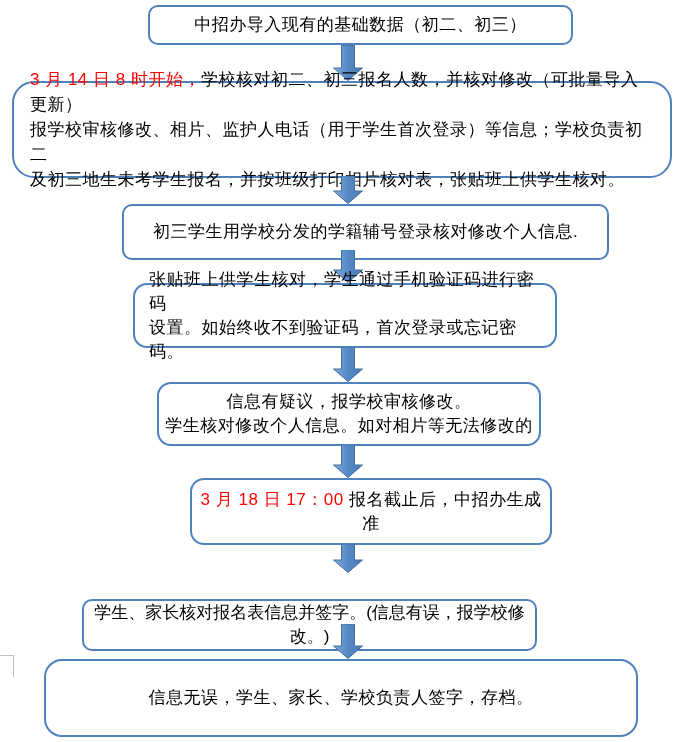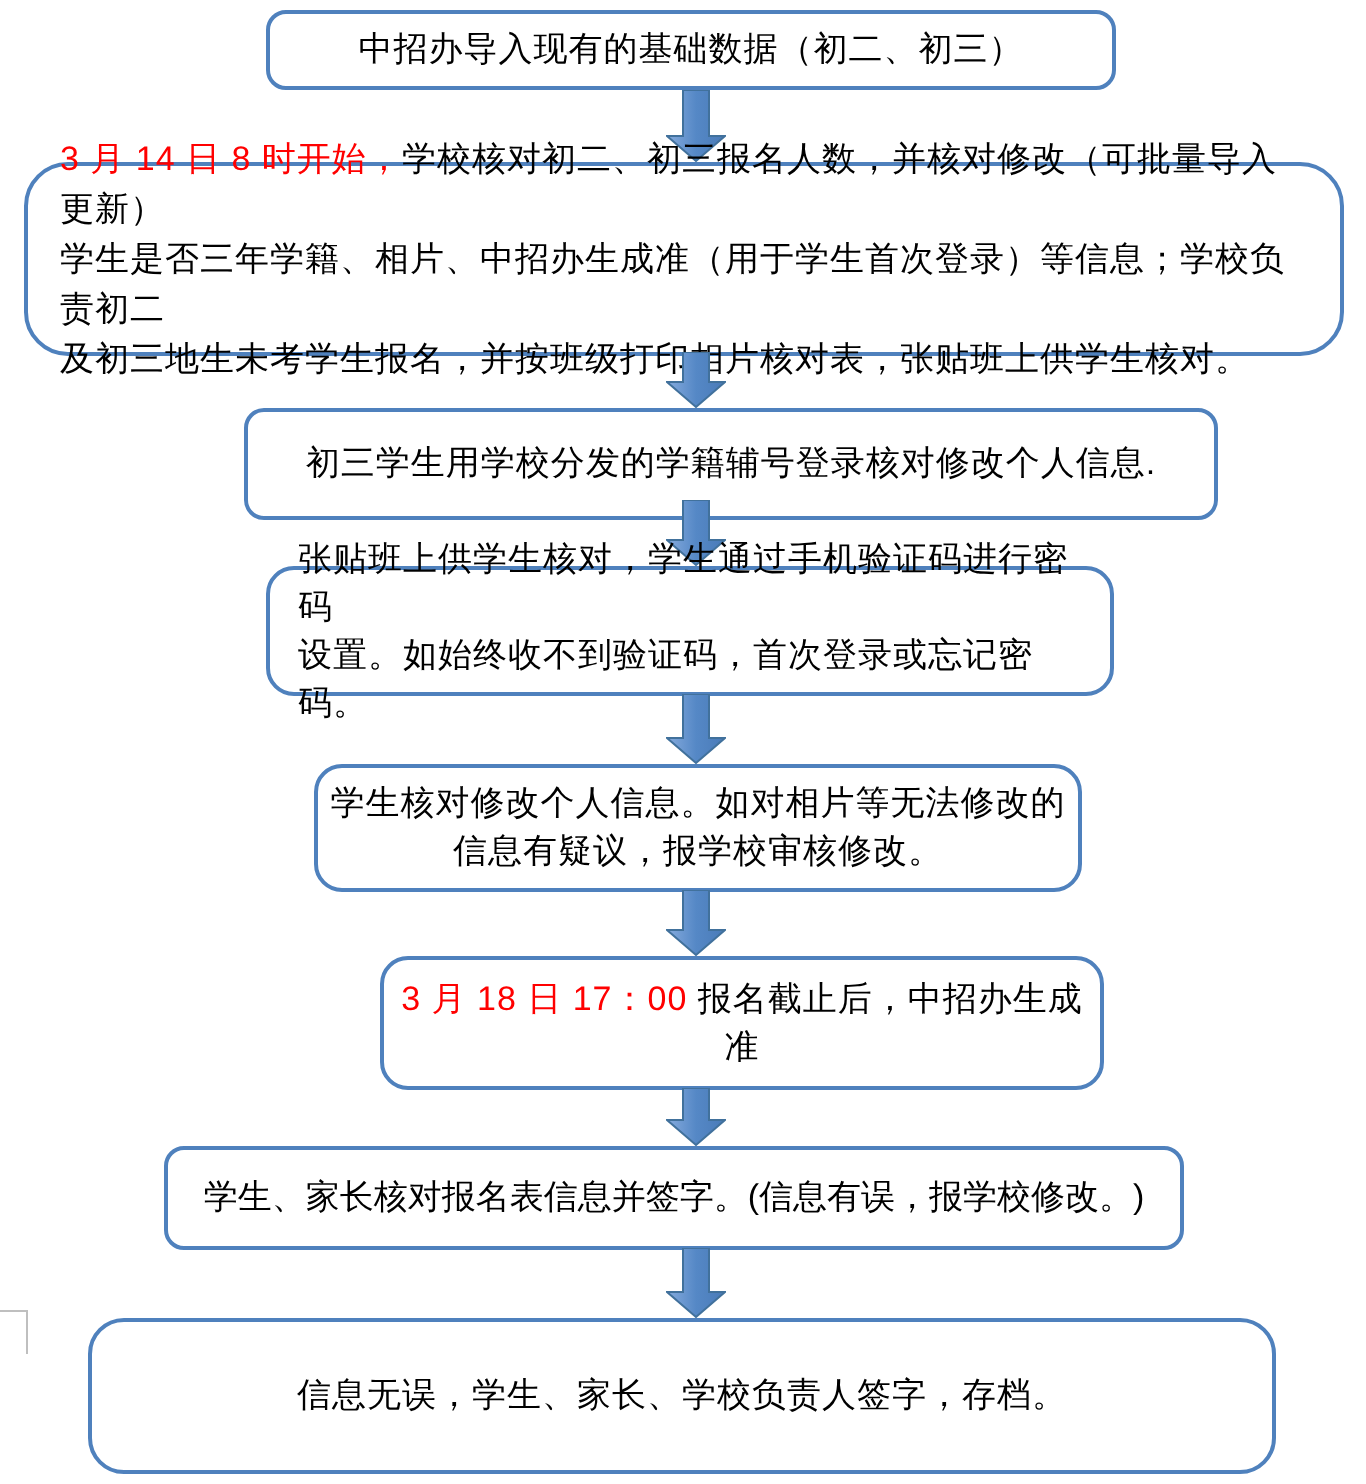--- a/index.html
+++ b/index.html
@@ -10,27 +10,27 @@
   }
   .node{
     position:absolute;box-sizing:border-box;background:#ffffff;
     border:2px solid var(--box-border,#4f81bd);
     display:flex;align-items:center;justify-content:center;
     font-size:17px;line-height:24px;letter-spacing:0.5px;
   }
   .node .txt{width:100%;text-align:center;}
   .node.align-left .txt{text-align:left;}
   .red{color:var(--highlight-red,#ff0000);}
-  #b1{left:133px;top:5px;width:425px;height:40px;border-radius:10px;}
+  #b1{left:148px;top:5px;width:425px;height:40px;border-radius:10px;}
   #b2{left:12px;top:81px;width:660px;height:97px;border-radius:22px;padding:4px 16px;line-height:25px;}
   #b3{left:122px;top:204px;width:487px;height:56px;border-radius:10px;}
   #b4{left:133px;top:283px;width:424px;height:65px;border-radius:14px;padding:0 14px;}
   #b5{left:157px;top:382px;width:384px;height:64px;border-radius:14px;}
   #b6{left:190px;top:478px;width:362px;height:67px;border-radius:14px;}
-  #b7{left:82px;top:573px;width:510px;height:52px;border-radius:10px;letter-spacing:0;}
+  #b7{left:82px;top:599px;width:455px;height:52px;border-radius:10px;letter-spacing:0;}
   #b8{left:44px;top:659px;width:594px;height:78px;border-radius:18px;}
   .arrow{position:absolute;left:333px;width:30px;}
   #a1{top:45px;}
   #a2{top:176px;}
   #a3{top:250px;}
   #a4{top:347px;}
   #a5{top:445px;}
   #a6{top:544px;}
   #a7{top:624px;}
   .stray{
@@ -60,21 +60,21 @@
 
   <div class="arrow" id="a1">
     <svg width="30" height="36">
       <polygon points="8.5,0 21.5,0 21.5,23 29.5,23 15,35.5 0.5,23 8.5,23" fill="url(#arrowGrad)" stroke="#41719c" stroke-width="1"></polygon>
     </svg>
   </div>
 
   <div class="node align-left" id="b2">
     <div class="txt">
       <div><span class="red">3 月 14 日 8 时开始，</span><span>学校核对初二、初三报名人数，并核对修改（可批量导入更新）</span></div>
-      <div>学生是否三年学籍、相片、中招办生成准（用于学生首次登录）等信息；学校负责初二</div>
+      <div>报学校审核修改、相片、监护人电话（用于学生首次登录）等信息；学校负责初二</div>
       <div>及初三地生未考学生报名，并按班级打印相片核对表，张贴班上供学生核对。</div>
     </div>
   </div>
 
   <div class="arrow" id="a2">
     <svg width="30" height="28">
       <polygon points="8.5,0 21.5,0 21.5,15 29.5,15 15,27.5 0.5,15 8.5,15" fill="url(#arrowGrad)" stroke="#41719c" stroke-width="1"></polygon>
     </svg>
   </div>
 
@@ -96,22 +96,22 @@
   </div>
 
   <div class="arrow" id="a4">
     <svg width="30" height="35">
       <polygon points="8.5,0 21.5,0 21.5,22 29.5,22 15,34.5 0.5,22 8.5,22" fill="url(#arrowGrad)" stroke="#41719c" stroke-width="1"></polygon>
     </svg>
   </div>
 
   <div class="node" id="b5">
     <div class="txt">
+      <div>信息有疑议，报学校审核修改。</div>
       <div>学生核对修改个人信息。如对相片等无法修改的</div>
-      <div>信息有疑议，报学校审核修改。</div>
     </div>
   </div>
 
   <div class="arrow" id="a5">
     <svg width="30" height="33">
       <polygon points="8.5,0 21.5,0 21.5,20 29.5,20 15,32.5 0.5,20 8.5,20" fill="url(#arrowGrad)" stroke="#41719c" stroke-width="1"></polygon>
     </svg>
   </div>
 
   <div class="node" id="b6">

